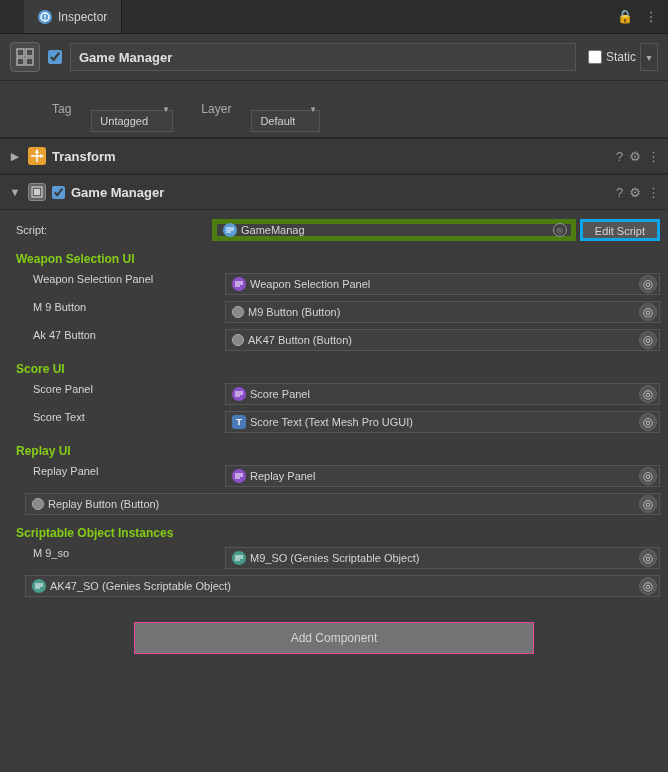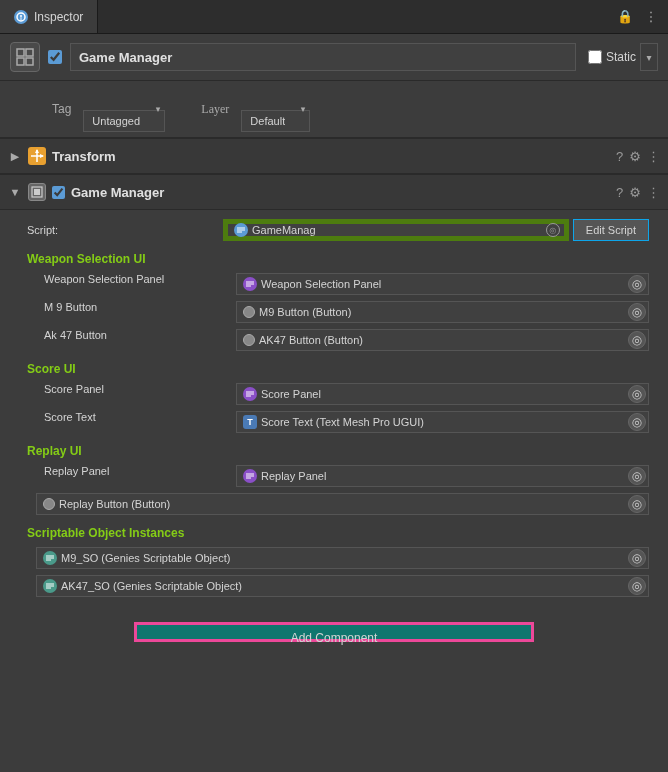--- a/index.html
+++ b/index.html
@@ -24,20 +24,21 @@
 
     .tab-item {
       display: flex;
       align-items: center;
       gap: 6px;
       padding: 0 14px;
       height: 100%;
       background: #3c3c3c;
       border-right: 1px solid #1a1a1a;
       color: #d4d4d4;
+      margin-left: 24px;
     }
 
     .tab-icon {
       width: 14px;
       height: 14px;
       background: #5b9bd5;
       border-radius: 50%;
       display: flex; align-items: center; justify-content: center;
       font-size: 9px;
       color: white;
@@ -122,21 +123,21 @@
       display: flex; align-items: center; justify-content: center;
       cursor: pointer;
       font-size: 10px;
     }
 
     
     .tag-layer-row {
       display: flex;
       align-items: center;
       padding: 5px 10px 5px 52px;
-      gap: 12px;
+      gap: 20px;
       border-bottom: 1px solid #2a2a2a;
     }
 
     .tag-label { color: #aaa; font-size: 12px; }
 
     .select-wrapper {
       position: relative;
       display: inline-flex;
       align-items: center;
     }
@@ -212,21 +213,21 @@
 
     .small-icon {
       color: #999;
       font-size: 13px;
       cursor: pointer;
     }
 
     
     .component-body {
       background: #3c3c3c;
-      padding: 6px 19px;
+      padding: 6px 8px;
     }
 
     
     .field-row {
       display: flex;
       padding: 3px 0;
       min-height: 26px;
       margin-left: 17px;
     }
 
@@ -333,21 +334,21 @@
       background: #5b9bd5;
       border-radius: 50%;
       display: flex; align-items: center; justify-content: center;
       font-size: 8px;
       color: white;
       flex-shrink: 0;
     }
 
     .edit-script-btn {
       background: #555;
-      border: 1px solid #0ea5e9;
+      border: 3px solid #0ea5e9;
       color: #d4d4d4;
       padding: 3px 12px;
       font-size: 11px;
       cursor: pointer;
       height: 22px;
       white-space: nowrap;
     }
 
     .section-label {
       font-weight: bold;
@@ -357,28 +358,28 @@
     }
 
     
     .add-component-area {
       padding: 16px 10px;
       display: flex;
       justify-content: center;
     }
 
     .add-component-btn {
-      background: #0f766e;
-      border: 3px solid #ec4899;
+      background: #737373;
+      border: 1px solid #ec4899;
       color: #d4d4d4;
       padding: 6px 60px;
       font-size: 12px;
       cursor: pointer;
       width: 400px;
-      height: 20px;
+      height: 32px;
     }
 
     .circle-select {
       width: 14px; height: 14px;
       border-radius: 50%;
       border: 1.5px solid #999;
       display: flex; align-items: center; justify-content: center;
       font-size: 8px;
       color: #999;
       flex-shrink: 0;
@@ -425,21 +426,21 @@
 </div>
 
 <div class="tag-layer-row">
   <span class="tag-label">Tag</span>
   <div class="select-wrapper">
     <select>
       <option>Untagged</option>
     </select>
     <span class="select-arrow">▾</span>
   </div>
-  <span class="tag-label" style="margin-left:24px;font-family:Liberation Serif, serif;">Layer</span>
+  <span class="tag-label" style="margin-left:8px;">Layer</span>
   <div class="select-wrapper">
     <select>
       <option>Default</option>
     </select>
     <span class="select-arrow">▾</span>
   </div>
 </div>
 
 <div class="component-header">
   <span class="component-expand-arrow">▶</span>
@@ -582,20 +583,21 @@
         <div class="ref-icon" style="background:#888; border:1px solid #aaa; border-radius:50%; width:12px; height:12px; flex-shrink:0;"></div>
         <span>Replay Button (Button)</span>
         <div class="obj-select-btn">◎</div>
       </div>
     </div>
   </div>
 
   <div class="section-label">Scriptable Object Instances</div>
 
   <div class="field-row">
+    <span class="field-label">M 9_so</span>
     <div class="field-value">
       <div class="object-reference">
         <div class="ref-icon teal">
           <svg width="10" height="10" viewBox="0 0 10 10">
               <path d="M1,3 L9,3 M1,5 L9,5 M1,7 L6,7" stroke="white" stroke-width="1.2" fill="none"></path>
             </svg>
         </div>
         <span>M9_SO (Genies Scriptable Object)</span>
         <div class="obj-select-btn">◎</div>
       </div>

